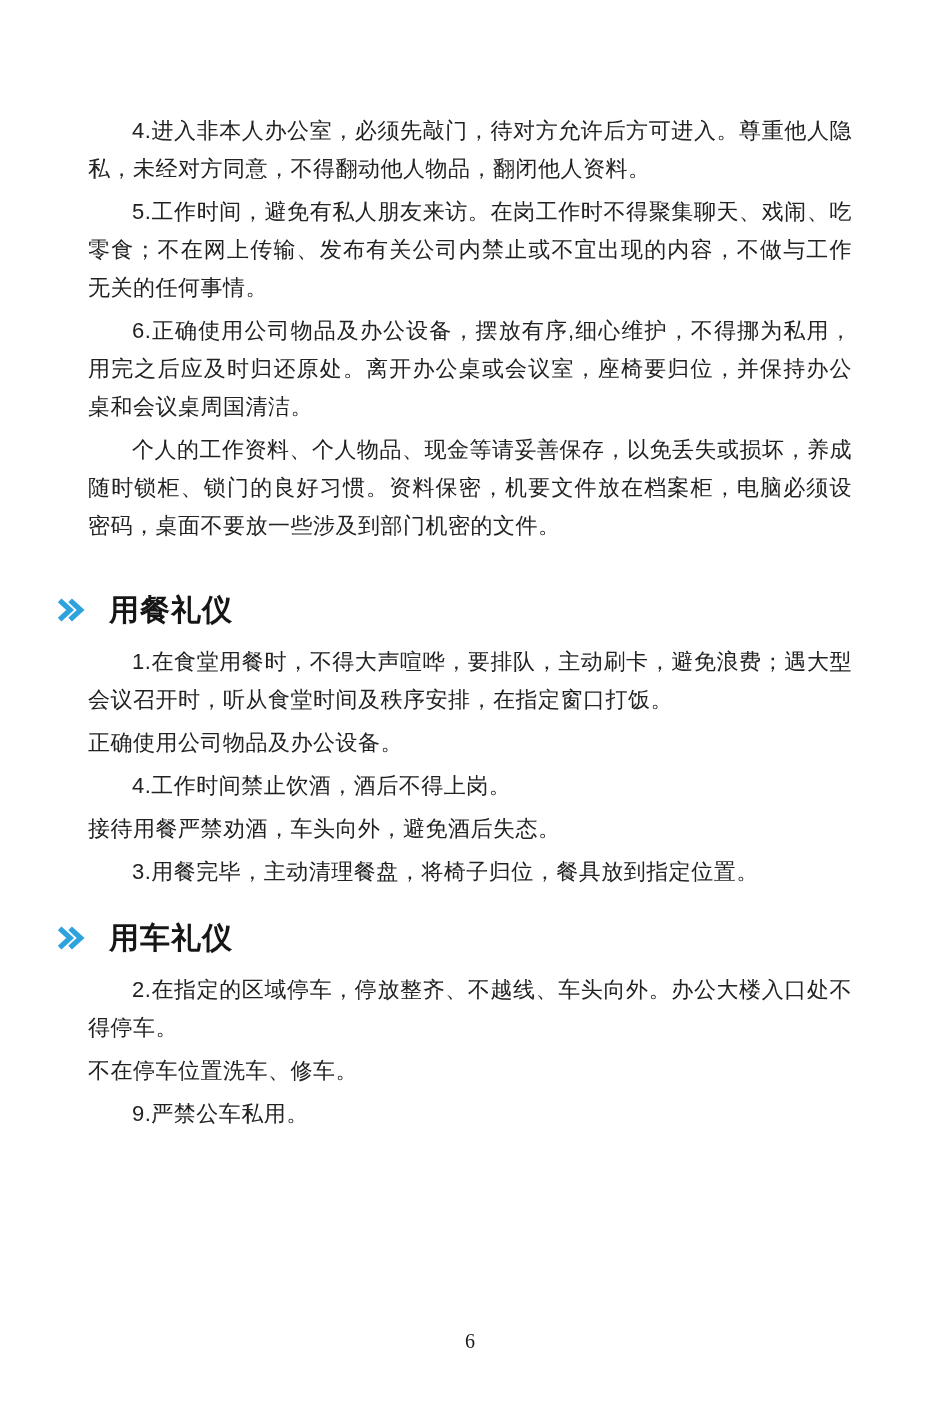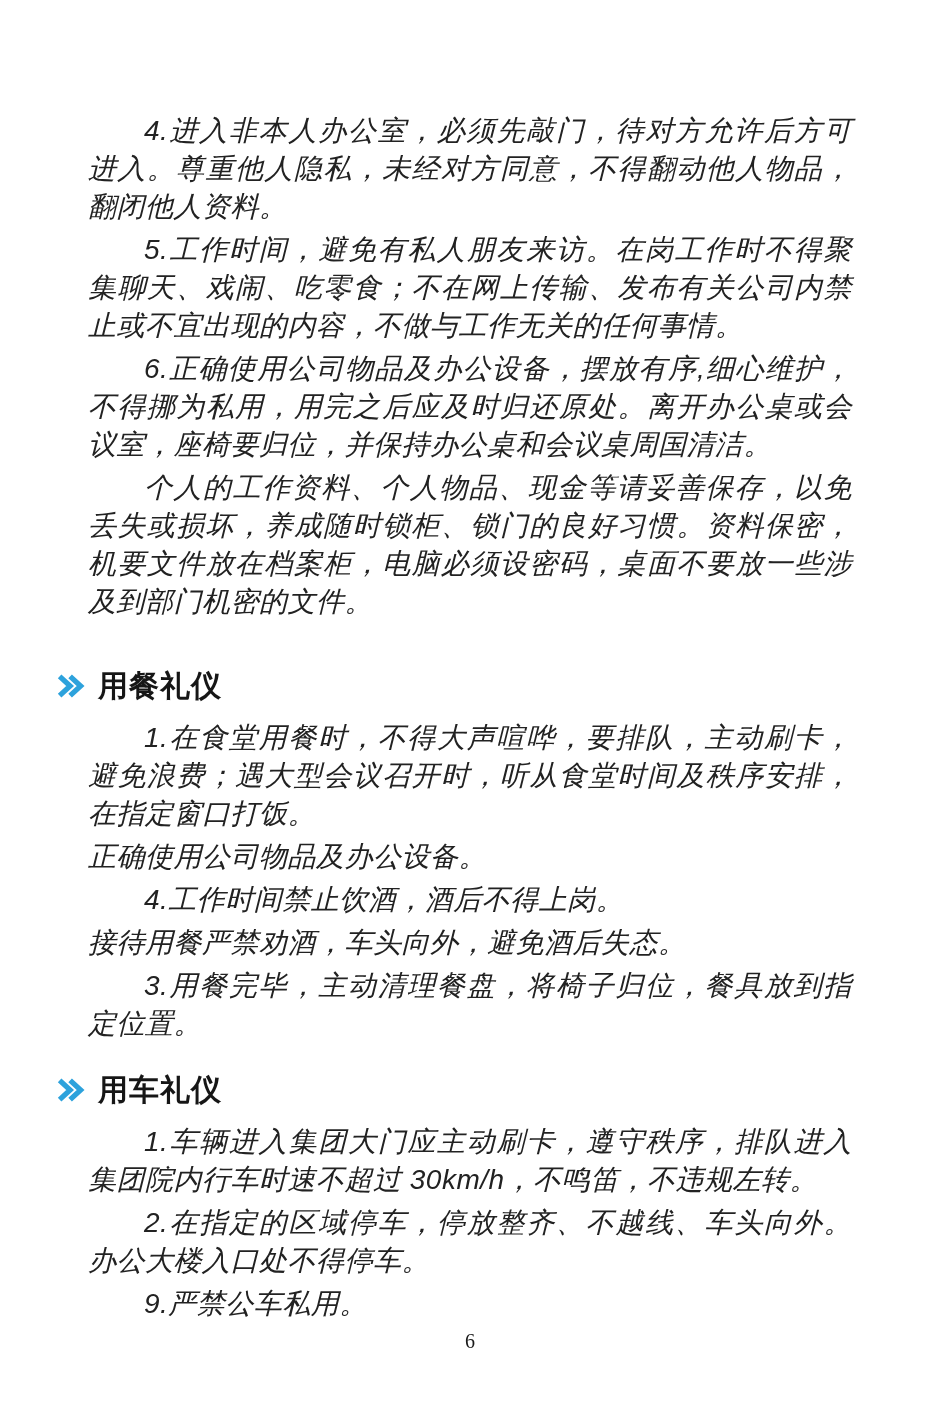--- a/index.html
+++ b/index.html
@@ -17,35 +17,34 @@
   .page {
     position: relative;
     width: 940px;
     height: 1408px;
     box-sizing: border-box;
     padding: 112px 88px 0 88px;
     background: #ffffff;
   }
   .body-par {
     margin: 0 0 5px 0;
-    font-size: 28px;
+    font-size: 22px;
     line-height: 38px;
     color: #222222;
     text-align: justify;
     text-justify: inter-ideograph;
     letter-spacing: 0.5px;
-    font-style: italic;
   }
   .body-par.indent {
     text-indent: 2em;
   }
   .section-heading {
     display: flex;
     align-items: center;
-    gap: 13px;
+    gap: 24px;
     margin: 44px 0 12px -31px;
     font-size: 30px;
     line-height: 42px;
     font-weight: bold;
     color: #161616;
     letter-spacing: 1px;
   }
   .section-heading.second {
     margin-top: 26px;
     margin-bottom: 12px;
@@ -92,19 +91,19 @@
   <p class="body-par indent">3.用餐完毕，主动清理餐盘，将椅子归位，餐具放到指定位置。</p>
 
   <div class="section-heading second">
     <svg class="chevron-icon" viewBox="0 0 32 28" aria-hidden="true">
       <path d="M3 3 L15 14 L3 25" fill="none" stroke="#2da2dc" stroke-width="6" stroke-linecap="butt" stroke-linejoin="miter"></path>
       <path d="M15 3 L27 14 L15 25" fill="none" stroke="#2da2dc" stroke-width="6" stroke-linecap="butt" stroke-linejoin="miter"></path>
     </svg>
     <span>用车礼仪</span>
   </div>
 
-  <p class="body-par indent">1.车辆进入集团大门应主动刷卡，遵守秩序，排队进入集团院内行车时速不超过 30km/h，不鸣笛，不违规左转。</p>
   <p class="body-par indent">2.在指定的区域停车，停放整齐、不越线、车头向外。办公大楼入口处不得停车。</p>
+  <p class="body-par">不在停车位置洗车、修车。</p>
   <p class="body-par indent">9.严禁公车私用。</p>
 
   <div class="page-number">6</div>
 
 </div>
 
 </body></html>

